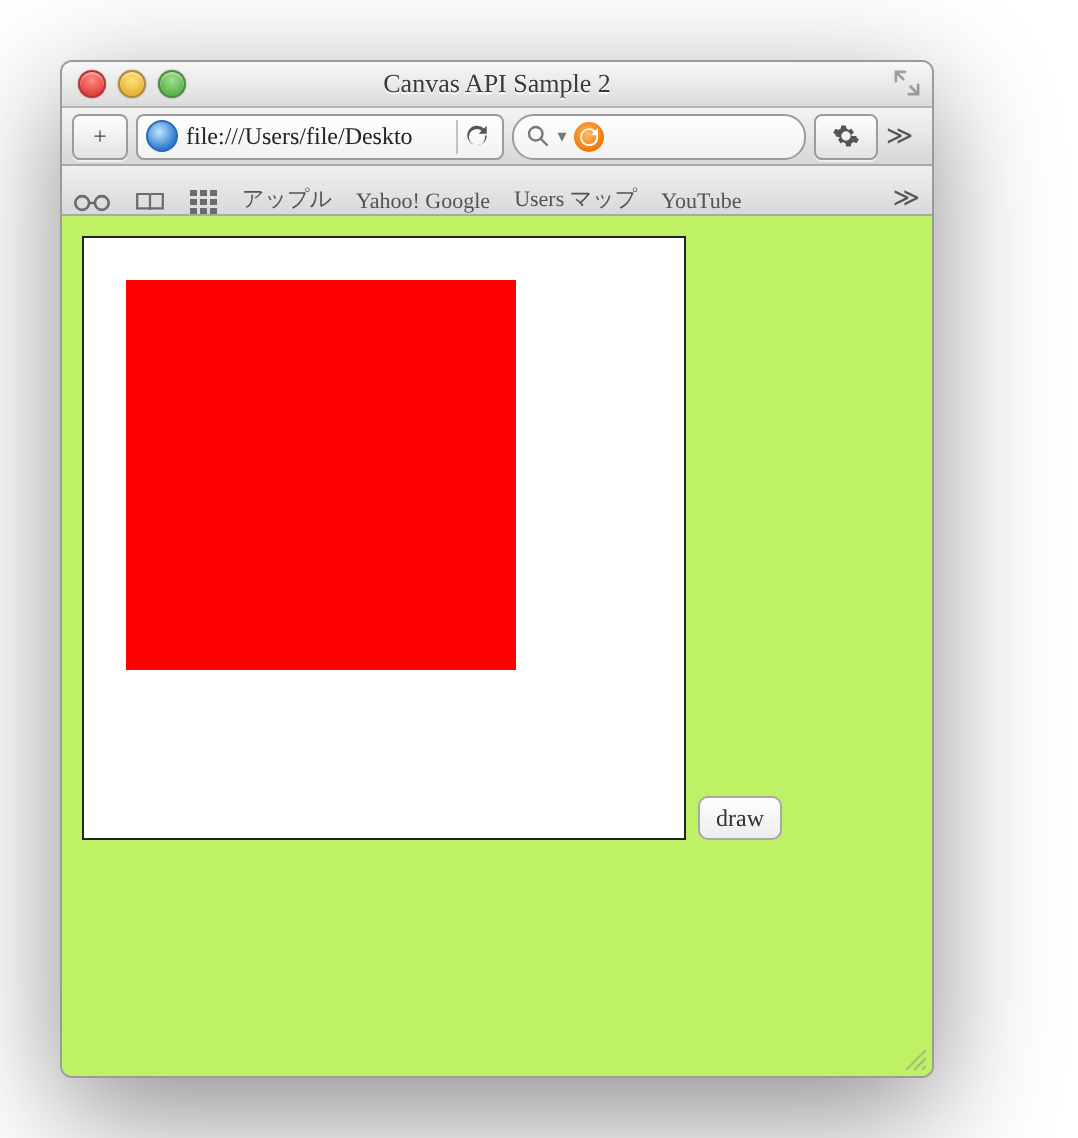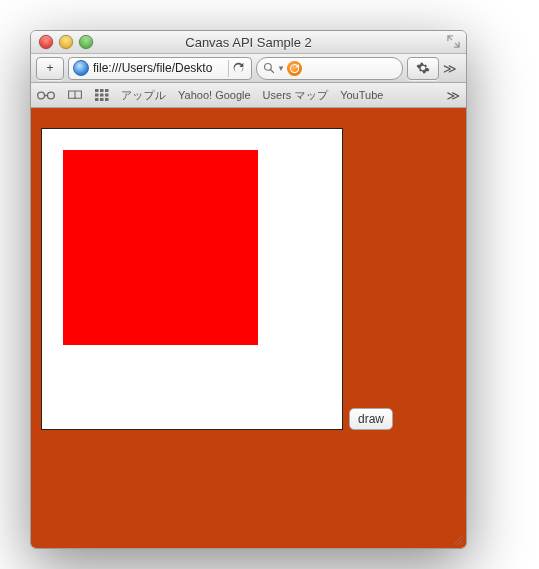--- a/index.html
+++ b/index.html
@@ -13,20 +13,21 @@
   .shadow-wrap {
     filter: drop-shadow(0 18px 30px rgba(0,0,0,0.45));
     width: 435px;
   }
   .window {
     width: 435px;
     background: #ededed;
     border: 1px solid #9b9b9b;
     border-radius: 6px;
     overflow: hidden;
+    font-family: Liberation Serif, serif;
   }
   
   .titlebar {
     height: 22px;
     background: linear-gradient(#f7f7f7, #dcdcdc);
     border-bottom: 1px solid #b5b5b5;
     display: flex;
     align-items: center;
     position: relative;
   }
@@ -148,35 +149,35 @@
   .search .orange svg { width:9px;height:9px; }
   .gear-btn { width:30px; }
   .gear-btn svg { width:14px;height:14px; }
   .chev2 { width:18px; font-size:13px; color:#555;}
   
   .bookmarks {
     height: 24px;
     background: linear-gradient(#efefef, #d9d9d9);
     border-bottom: 1px solid #a9a9a9;
     display: flex;
-    align-items: center;
+    align-items: flex-end;
     padding: 0 6px;
     gap: 12px;
     color: #535353;
     font-size: 11px;
   }
   .bookmarks .ico { display:flex;align-items:center;justify-content:center; }
   .bookmarks .ico svg { fill:#6b6b6b; }
   .bookmarks .link { cursor: default; }
   .bookmarks .spacer { flex:1; }
   .bookmarks .chev { font-size:13px; color:#555; }
   
   .content {
-    background: #c2410c;
-    padding: 20px 10px 40px 10px;
+    background: #bef264;
+    padding: 10px 10px 40px 10px;
     min-height: 380px;
     text-align: center;
   }
   .canvas-row {
     display:flex;
     align-items: flex-end;
     gap: 6px;
   }
   .canvas {
     width: 300px;

